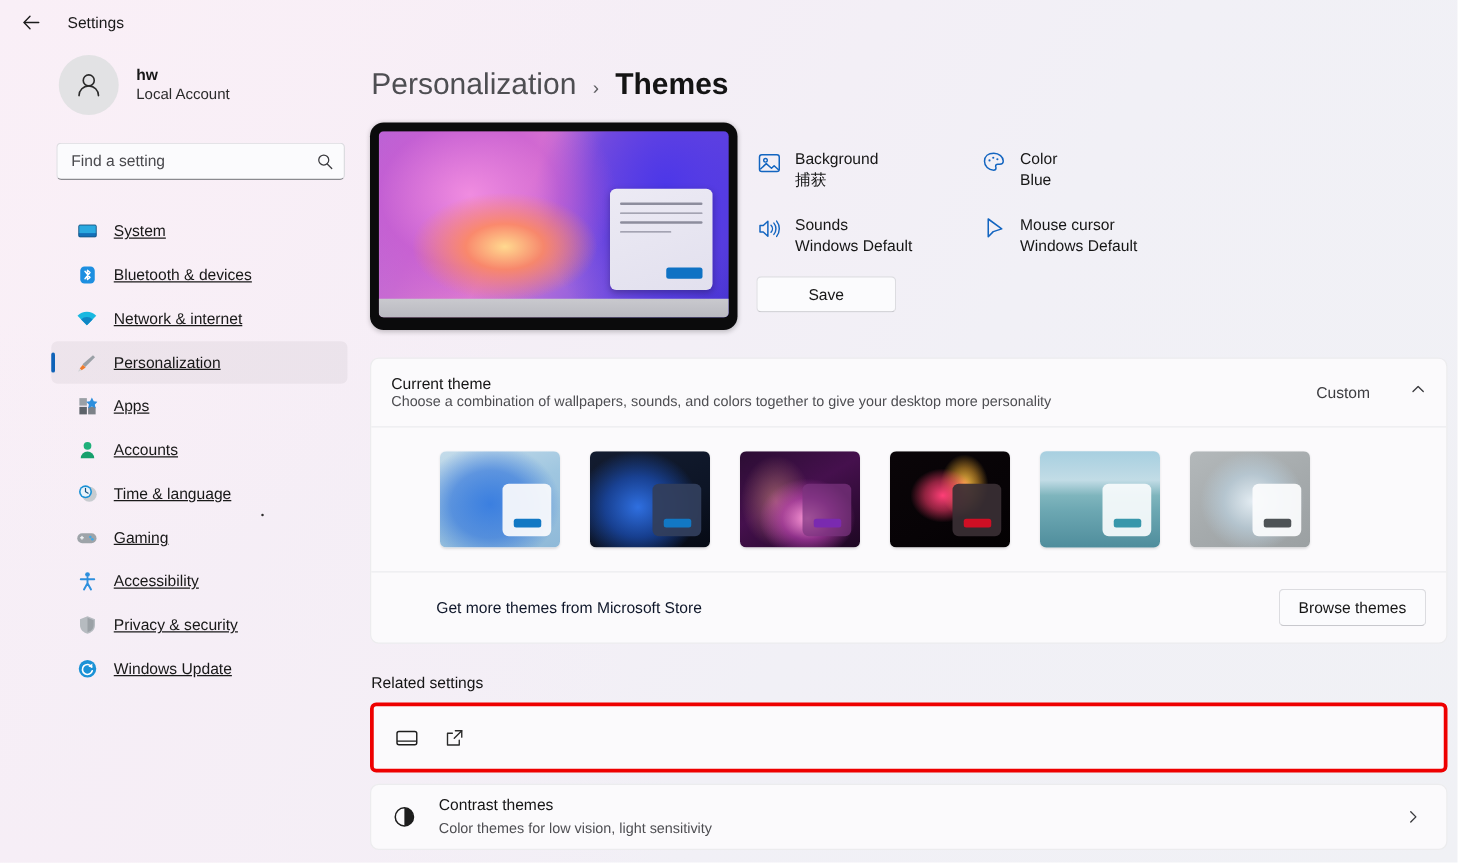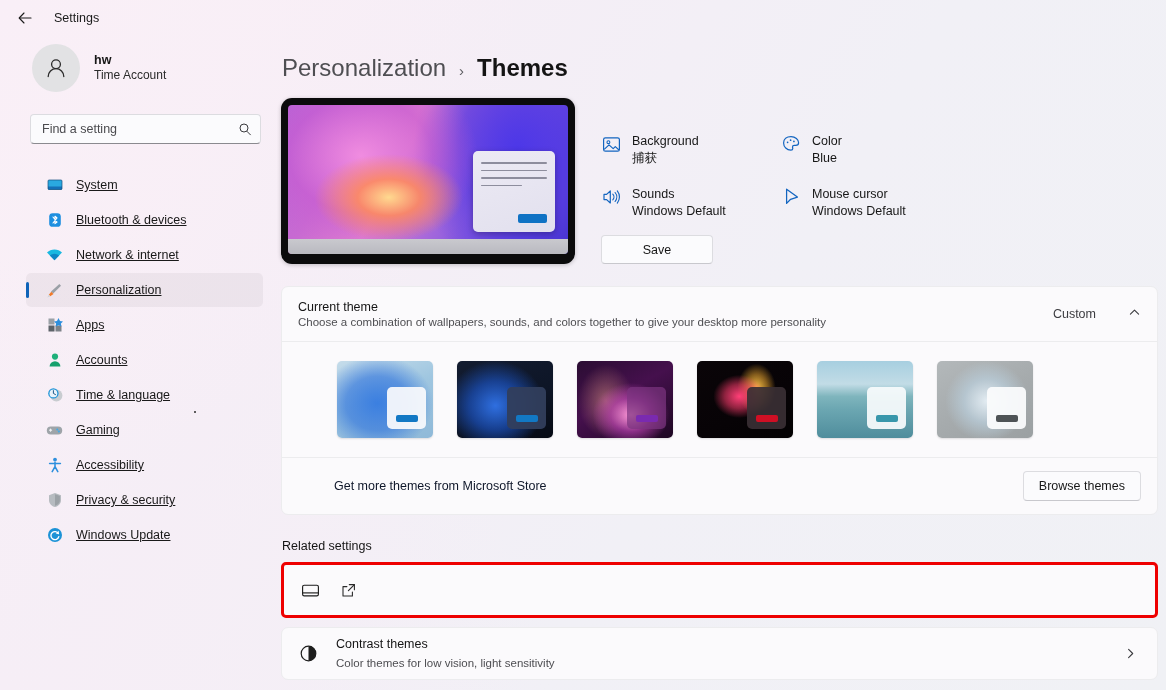--- a/index.html
+++ b/index.html
@@ -25,21 +25,21 @@
   .back-btn {
     width: 34px; height: 30px; display: flex; align-items: center;
     justify-content: center; border-radius: 5px; cursor: pointer;
   }
   .titlebar-title { font-size: 12.5px; color: #1b1b1b; padding-left: 6px; }
 
   
   .shell { display: flex; height: 654px; }
 
   
-  .sidebar { width: 276px; flex: 0 0 276px; padding: 0 13px 0 26px; position: relative; }
+  .sidebar { width: 276px; flex: 0 0 276px; padding: 0 13px 0 26px; position: relative; margin-left: 15px; }
 
   .account {
     display: flex; align-items: center; gap: 14px;
     padding: 8px 0 0 6px; margin-bottom: 22px;
   }
   .avatar {
     width: 48px; height: 48px; border-radius: 50%;
     background: #e2e2e4; display: flex; align-items: center; justify-content: center;
     flex: 0 0 48px;
   }
@@ -97,21 +97,21 @@
 
   .breadcrumb {
     display: flex; align-items: baseline; gap: 13px;
     margin: 12px 0 16px 0; padding-left: 1px;
   }
   .bc-parent { font-size: 24px; color: #4e4e52; cursor: pointer; }
   .bc-sep { font-size: 15px; color: #5d5d61; }
   .bc-current { font-size: 24px; font-weight: bold; color: #141414; }
 
   
-  .top-area { display: flex; gap: 26px; align-items: flex-end; margin-bottom: 22px; }
+  .top-area { display: flex; gap: 15px; align-items: center; margin-bottom: 22px; }
 
   .monitor {
     width: 294px; height: 166px; flex: 0 0 294px;
     background: #0b0b0c; border-radius: 11px; padding: 7px 7px 10px 7px;
     box-shadow: 0 1px 4px rgba(0,0,0,.22);
   }
   .screen {
     width: 100%; height: 100%; border-radius: 4px; overflow: hidden;
     position: relative;
     background:
@@ -288,21 +288,21 @@
 
     <div class="account">
       <div class="avatar">
         <svg width="28" height="28" viewBox="0 0 28 28">
           <circle cx="14" cy="10.3" r="4.4" fill="none" stroke="#2a2a2a" stroke-width="1.3"></circle>
           <path d="M6.2 22.5 a7.8 7.8 0 0 1 15.6 0" fill="none" stroke="#2a2a2a" stroke-width="1.3" stroke-linecap="round"></path>
         </svg>
       </div>
       <div class="acct-text">
         <div class="acct-name">hw</div>
-        <div class="acct-type">Time Account</div>
+        <div class="acct-type">Local Account</div>
       </div>
     </div>
 
     <div class="search-wrap">
       <input class="search-input" type="text" placeholder="Find a setting" style="">
       <div class="search-icon-btn">
         <svg width="14" height="14" viewBox="0 0 14 14">
           <circle cx="6" cy="6" r="4" fill="none" stroke="#3a3a3e" stroke-width="1"></circle>
           <path d="M9 9.4 L12.4 12.8" stroke="#3a3a3e" stroke-width="1" stroke-linecap="round"></path>
         </svg>

